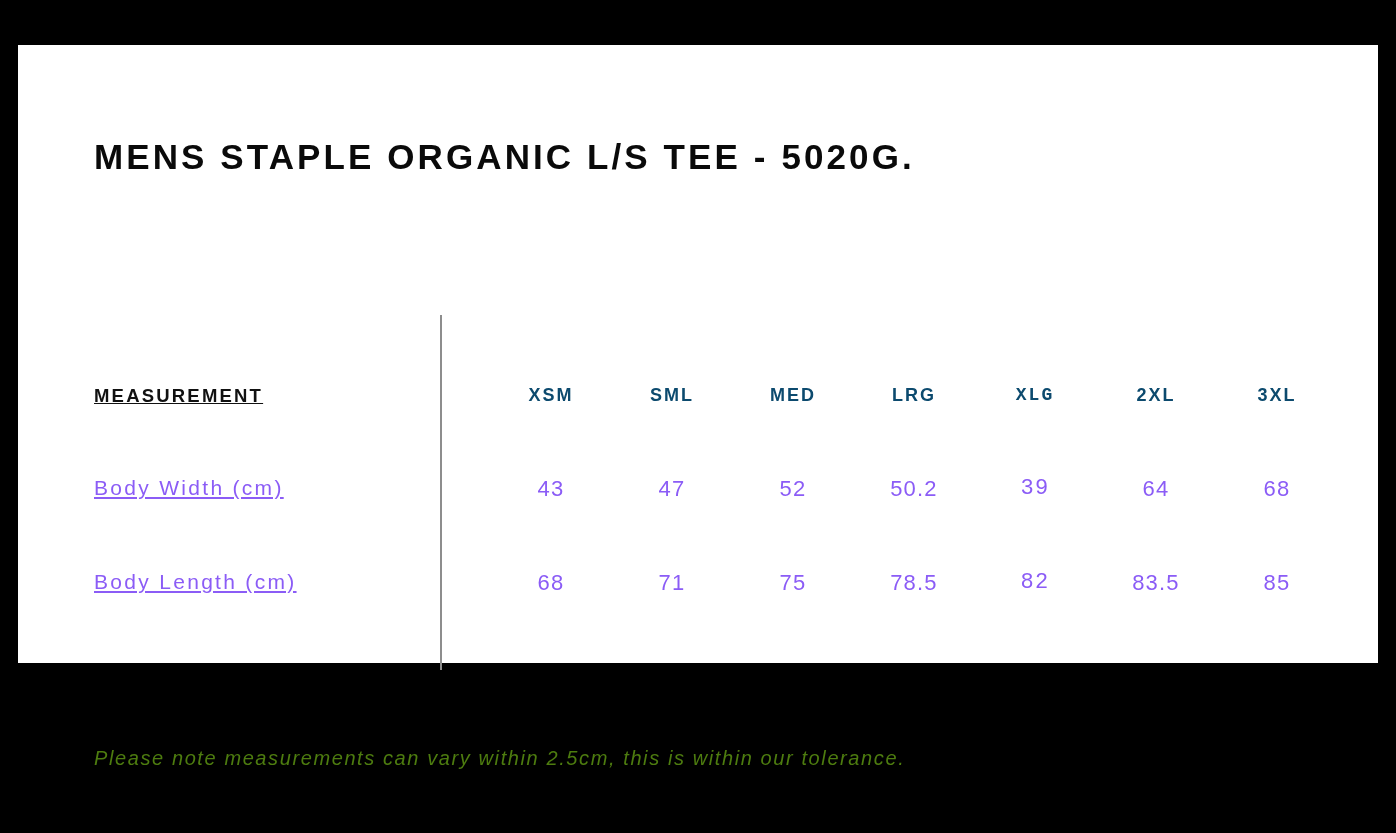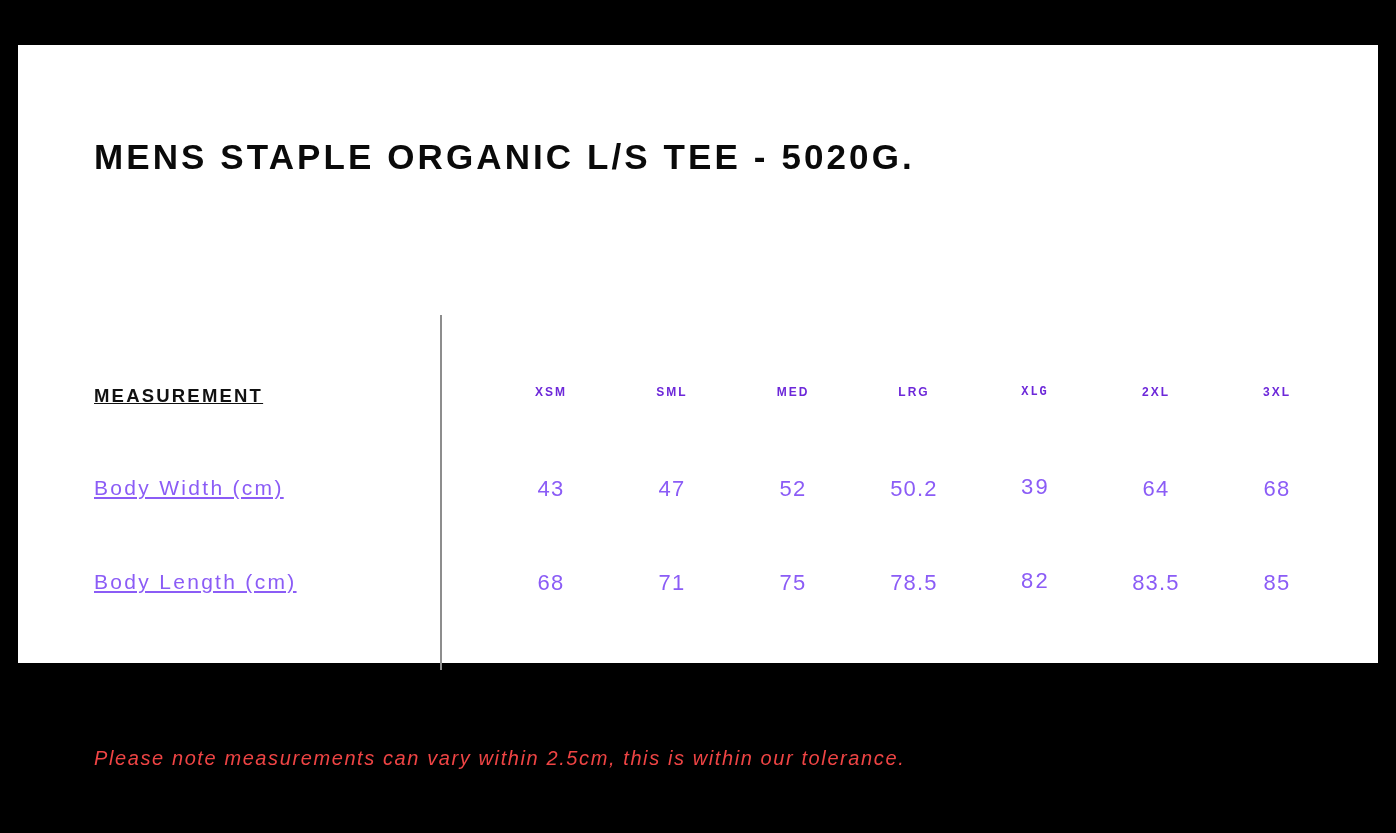--- a/index.html
+++ b/index.html
@@ -85,24 +85,24 @@
     color: #8b5cf6;
   }
   .cell {
     position: absolute;
     top: 0;
     width: 120px;
     text-align: center;
     white-space: nowrap;
   }
   .cell-header {
-    font-size: 12px;
+    font-size: 18px;
     font-weight: bold;
     letter-spacing: 2px;
-    color: #6d28d9;
+    color: #0c4a6e;
   }
   .cell-value {
     font-size: 22px;
     letter-spacing: 1.2px;
     color: #8b5cf6;
   }
   .c0 { left: 473px; }
   .c1 { left: 594px; }
   .c2 { left: 715px; }
   .c3 { left: 836px; }
@@ -110,21 +110,21 @@
   .c5 { left: 1078px; }
   .c6 { left: 1199px; }
 
   .note {
     position: absolute;
     left: 76px;
     top: 702px;
     font-size: 20px;
     font-style: italic;
     letter-spacing: 1.6px;
-    color: #ef4444;
+    color: #4d7c0f;
     white-space: nowrap;
   }
 </style>
 </head>
 <body>
 
 <div class="page">
   <div class="sheet">
 
     <div class="title">MENS STAPLE ORGANIC L/S TEE - 5020G.</div>

